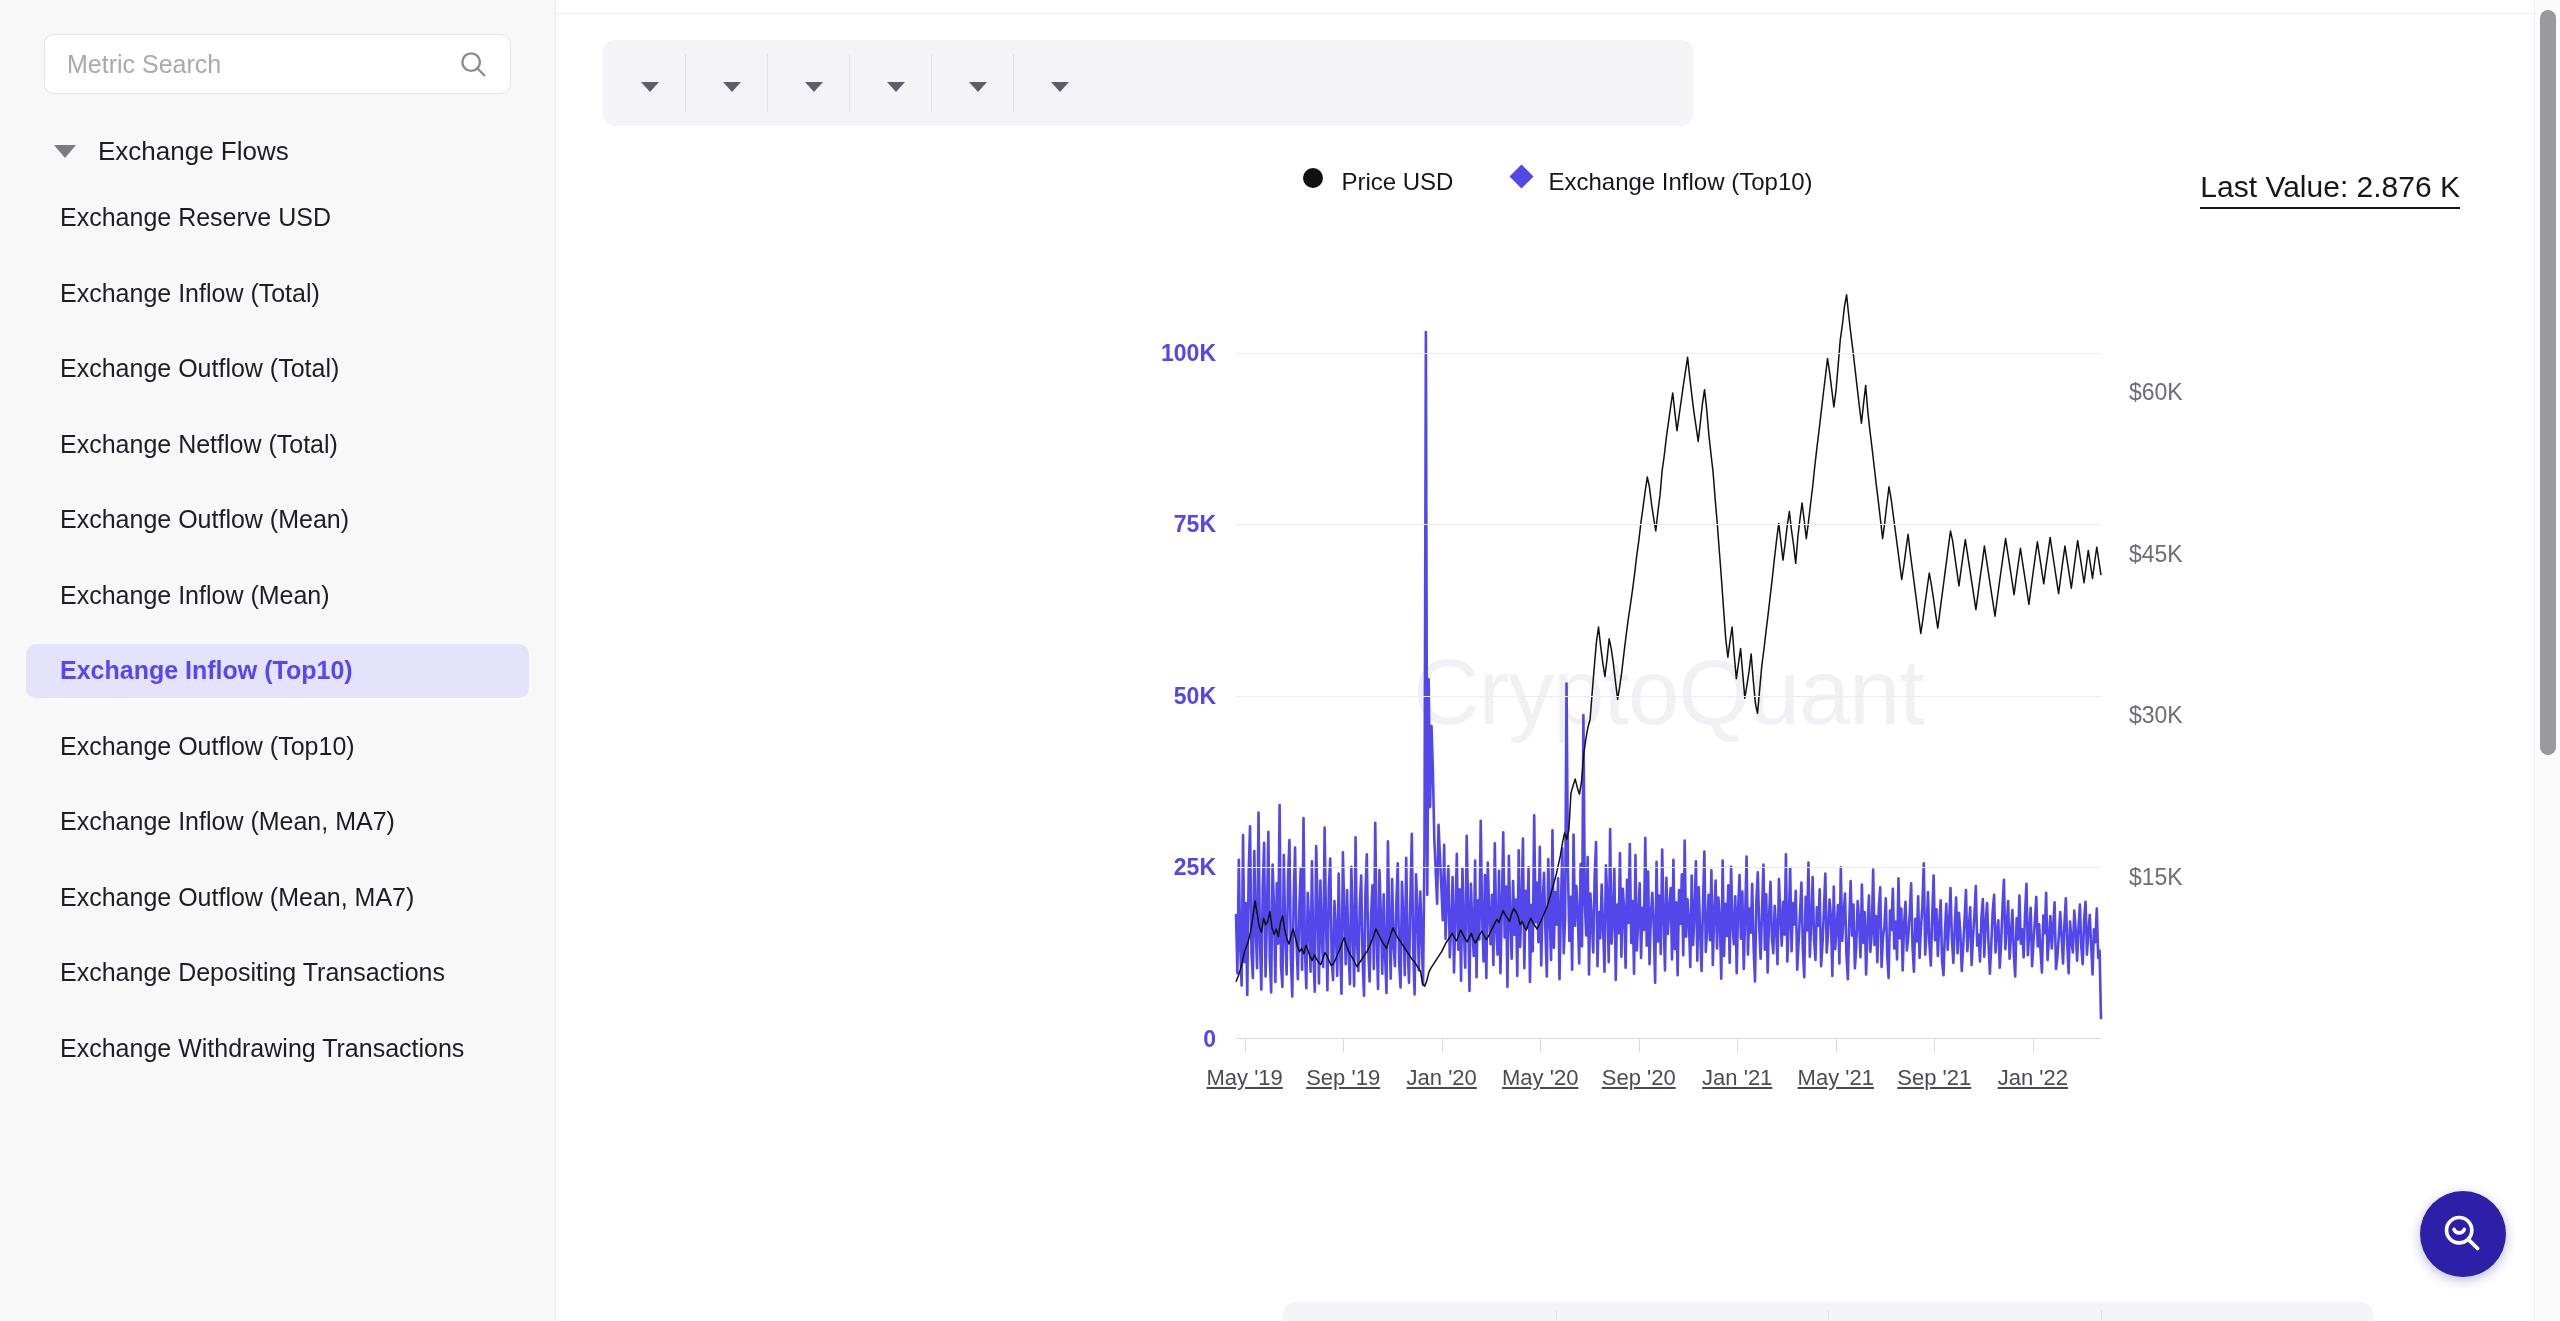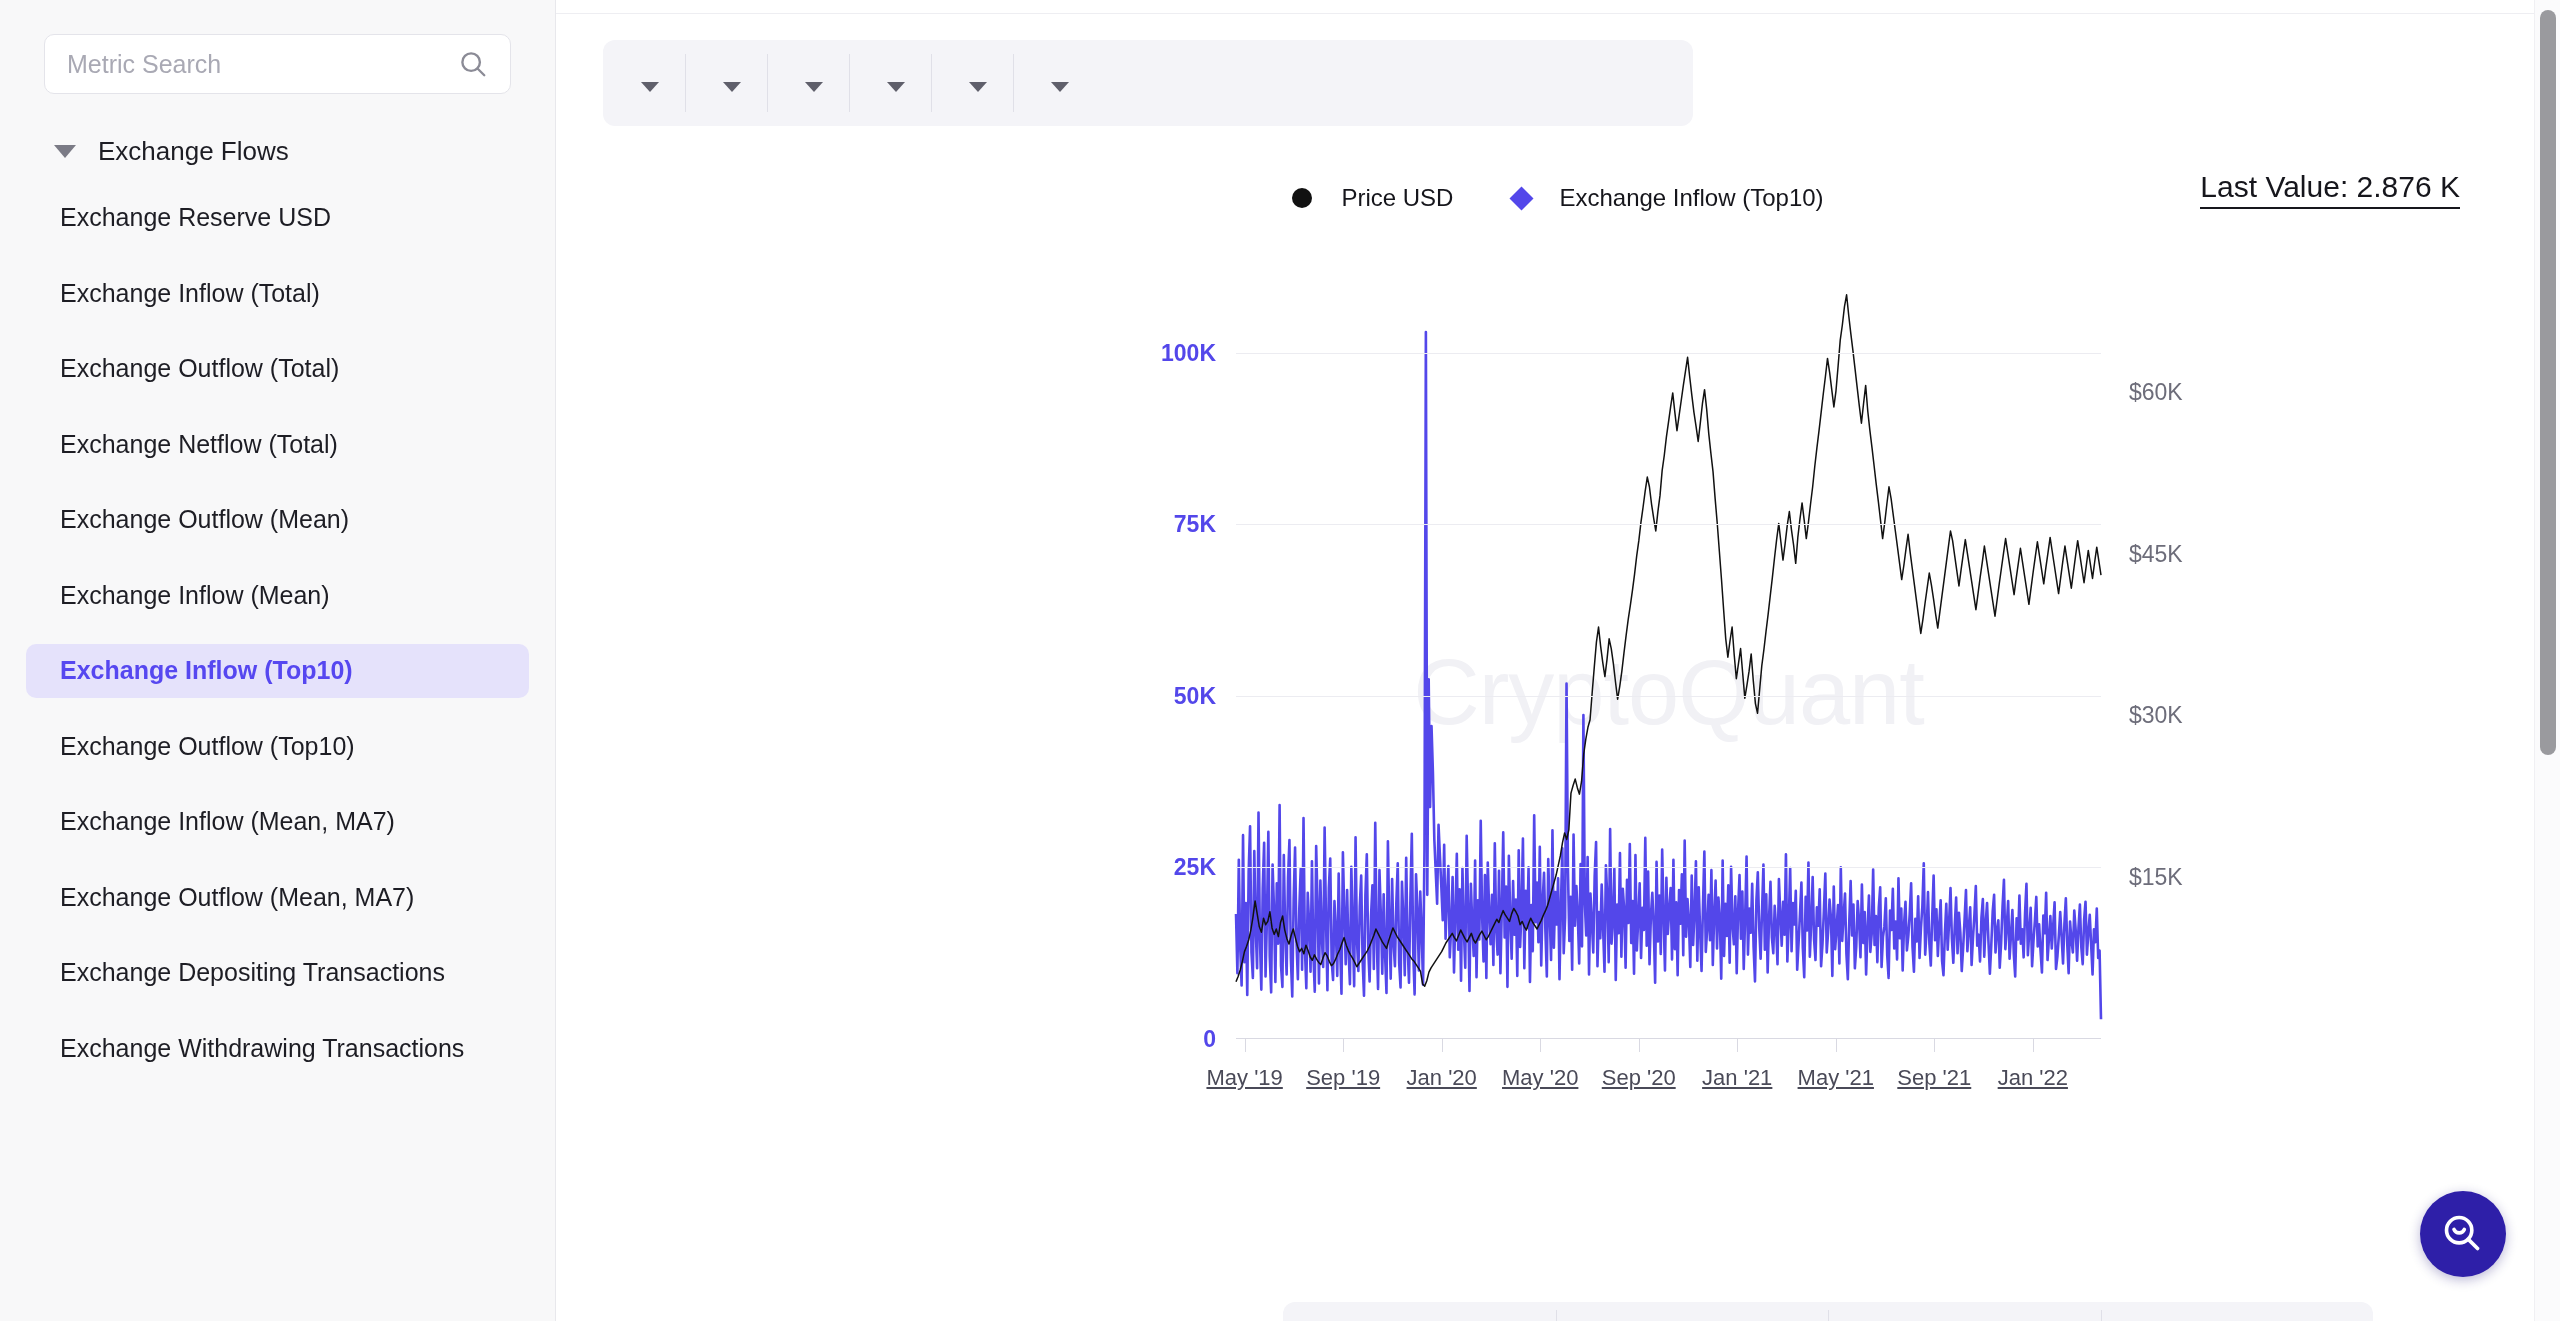--- a/index.html
+++ b/index.html
@@ -117,21 +117,21 @@
   
   .legend {
     position: relative;
     margin-top: 42px;
     height: 40px;
   }
   .legend-inner {
     position: absolute; left: 0; right: 0;
     display:flex; justify-content:center; align-items:center; gap: 60px;
   }
-  .legend-item { display:flex; align-items:center; gap: 29px; cursor:pointer;margin-top:16px; }
+  .legend-item { display:flex; align-items:flex-start; gap: 18px; cursor:pointer; }
   .legend-dot { width: 20px; height: 20px; border-radius: 50%; background:#111; }
   .legend-diamond { width: 17px; height: 17px; background:#5347ea; transform: rotate(45deg); }
   .legend-text { font-size: 24px; color: #16161c; }
   .last-value {
     position:absolute; right: 100px; top: 2px;
     font-size: 30px; color: #16161c;
     border-bottom: 2px solid #16161c;
     padding-bottom: 3px;
     cursor: pointer;
   }

